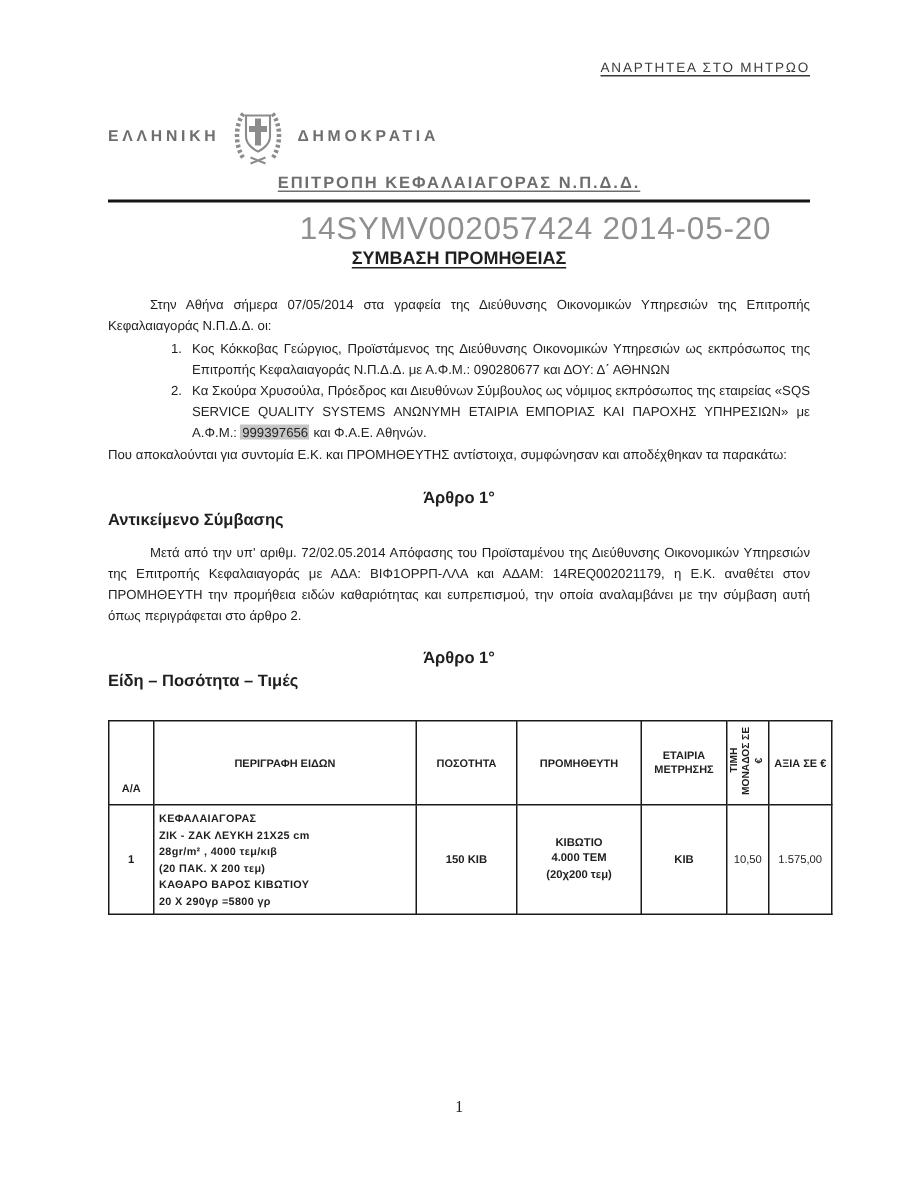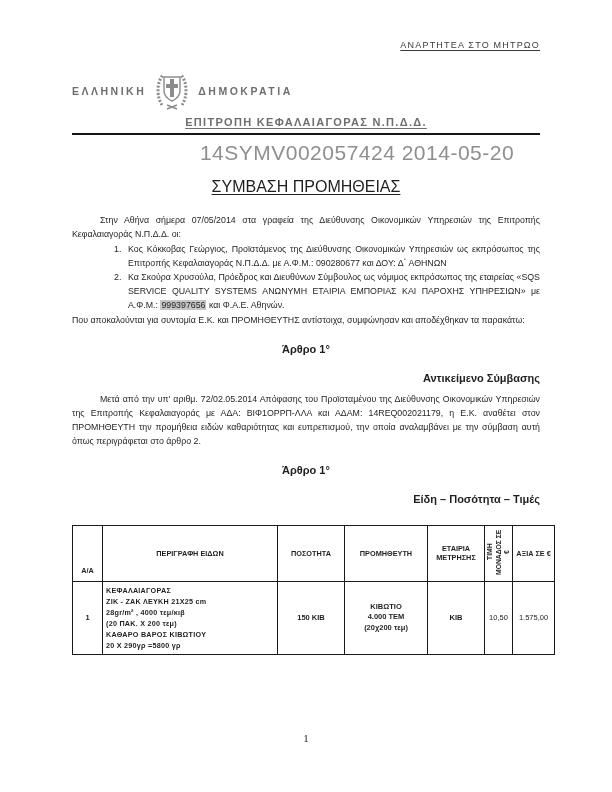--- a/index.html
+++ b/index.html
@@ -49,35 +49,35 @@
     display:inline-block;background:var(--banner_bg);color:var(--banner_text);
     font-size:9.5px;padding:3px 16px;letter-spacing:0.3px;
   }
 
   .registry{
     margin-top:6px;text-align:center;padding-left:102px;
     font-size:21px;color:var(--faded_gray);letter-spacing:0.5px;white-space:nowrap;
   }
 
   .doc-title{
-    margin-top:13px;text-align:center;font-size:16px;font-weight:normal;
+    text-align:center;font-size:12px;font-weight:bold;
   }
   .doc-title span{text-decoration:underline;text-underline-offset:2px;}
 
   .body-text{font-size:8.8px;line-height:14px;text-align:justify;}
   .p-intro{margin-top:17px;text-indent:28px;}
   .parties{margin-top:1px;padding-left:42px;}
   .party{display:flex;}
   .party .num{flex:none;width:14px;}
   .party .txt{flex:1;text-align:justify;}
   .hl{background:var(--hl_bg);padding:0 1px;}
   .p-closing{margin-top:1px;}
 
   .art-heading{margin-top:16px;text-align:center;font-size:11px;font-weight:bold;}
-  .art-subheading{margin-top:17px;text-align:right;font-size:11px;font-weight:bold;}
+  .art-subheading{margin-top:3px;text-align:left;font-size:11px;font-weight:bold;}
   .art-body{margin-top:8px;text-indent:28px;}
 
   table{
     border-collapse:collapse;table-layout:fixed;width:482px;
     margin:20px auto 0 auto;
   }
   th,td{
     border:1px solid #1a1a1a;text-align:center;vertical-align:middle;
     font-size:7.3px;padding:2px;overflow:hidden;
   }

